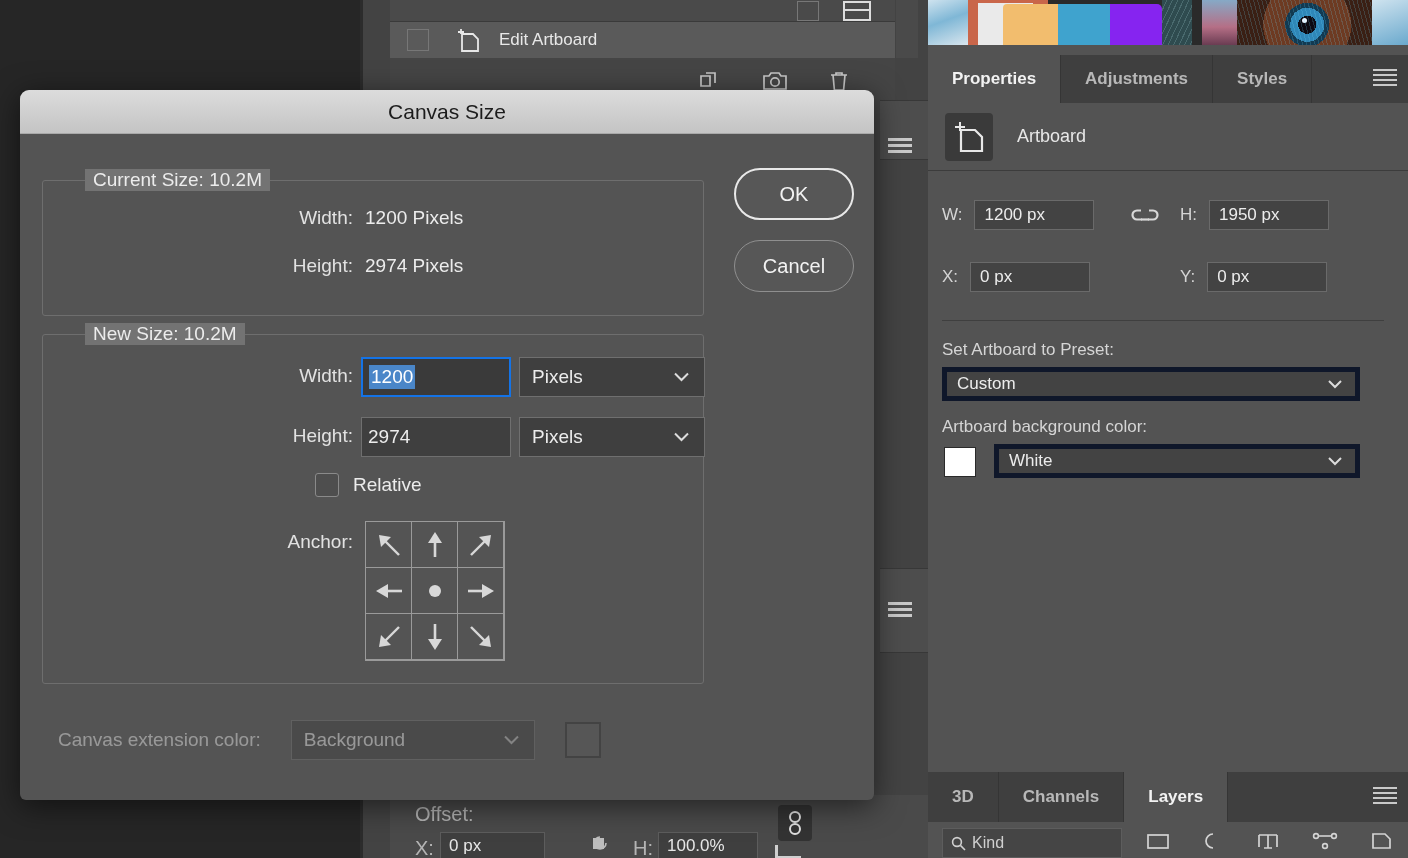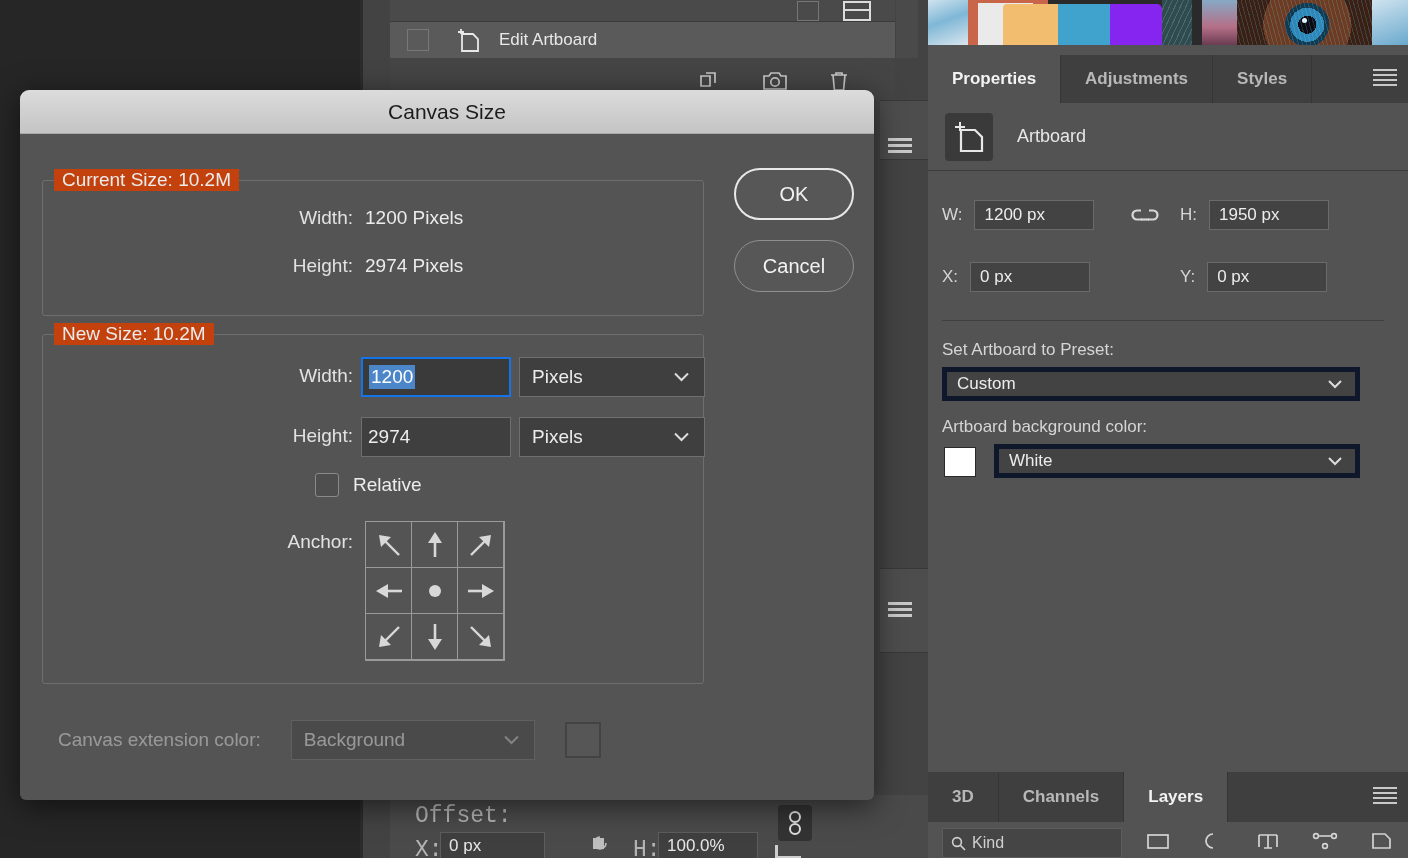--- a/index.html
+++ b/index.html
@@ -33,21 +33,21 @@
   .mid-scroll-track { position:absolute; left:896px; top:0; width:22px; height:58px; background:#4a4a4a; }
 
   .ham-mid { position:absolute; left:888px; top:138px; width:24px; height:18px; }
   .ham-mid2 { position:absolute; left:888px; top:602px; width:24px; height:18px; }
   .ham-line { height:3px; background:#c9c9c9; margin-bottom:3px; }
 
   .mid-box-a { position:absolute; left:880px; top:100px; width:48px; height:60px; background:#4d4d4d; border-top:1px solid #383838; border-bottom:1px solid #383838;}
   .mid-box-b { position:absolute; left:880px; top:568px; width:48px; height:85px; background:#4d4d4d; border-top:1px solid #383838; border-bottom:1px solid #383838;}
 
   .bg-offset { position:absolute; left:390px; top:795px; width:538px; height:63px; background:#4a4a4a; }
-  .bg-offset .lbl { position:absolute; color:#b4b4b4; font-size:23px;font-family:Liberation Mono, monospace; }
+  .bg-offset .lbl { position:absolute; color:#b4b4b4; font-size:20px; }
   .field-sm { position:absolute; background:#3f3f3f; border:1px solid #5d5d5d; color:#e6e6e6; font-size:17px; padding:3px 8px; }
   .chain-btn { position:absolute; left:778px; top:805px; width:34px; height:36px; background:#333; border-radius:4px; display:flex;align-items:center;justify-content:center; }
   .corner-ico { position:absolute; left:775px; top:845px; width:26px; height:14px; border-left:3px solid #cfcfcf; border-bottom:3px solid #cfcfcf; }
 
   
   .right-col { position:absolute; left:928px; top:0; width:480px; height:858px; background:#535353; }
   .stock-strip { position:absolute; left:0; top:0; width:480px; height:45px; overflow:hidden; background:#2a2a2a; }
   .ss-a { position:absolute; left:0; top:0; width:40px; height:45px;
           background:linear-gradient(160deg,#cfe3ef 0%,#7fb7d6 45%,#d9e6ee 100%); }
   .ss-b { position:absolute; left:40px; top:0; width:80px; height:45px; background:#c9664a; }
@@ -100,21 +100,21 @@
   .lp-icons { position:absolute; left:218px; top:10px; display:flex; gap:32px; color:#d4d4d4; }
 
   
   .dialog { position:absolute; left:20px; top:90px; width:854px; height:710px;
             background:#545454; border-radius:9px 9px 6px 6px; box-shadow:0 6px 30px rgba(0,0,0,.55); overflow:hidden; }
   .dlg-title { height:44px; background:linear-gradient(180deg,#dcdcdc 0%,#c4c4c4 100%);
                border-bottom:1px solid #a9a9a9; display:flex; align-items:center; justify-content:center; }
   .dlg-title span { color:#1c1c1c; font-size:21px; }
 
   .group { position:absolute; border:1px solid #6e6e6e; border-radius:3px; }
-  .group > .legend { position:absolute; top:-12px; left:11px; background:#c2410c; padding:0 8px;
+  .group > .legend { position:absolute; top:-12px; left:42px; background:#737373; padding:0 8px;
                      color:#ececec; font-size:19px; white-space:nowrap; }
 
   .dlabel { color:#e2e2e2; font-size:19px; text-align:right; }
   .dvalue { color:#ececec; font-size:19px; }
   .dfield { background:#3f3f3f; border:1px solid #6f6f6f; color:#ececec; font-size:19px;
             display:flex; align-items:center; padding:0 6px; }
   .dfield.focused { border:2px solid #1473e6; background:#3a3a3a; }
   .hl { background:#4a86c8; color:#ffffff; padding:1px 2px; }
   .dsel { background:#3f3f3f; border:1px solid #6f6f6f; color:#ececec; font-size:19px;
           display:flex; align-items:center; padding:0 12px; position:relative; }

